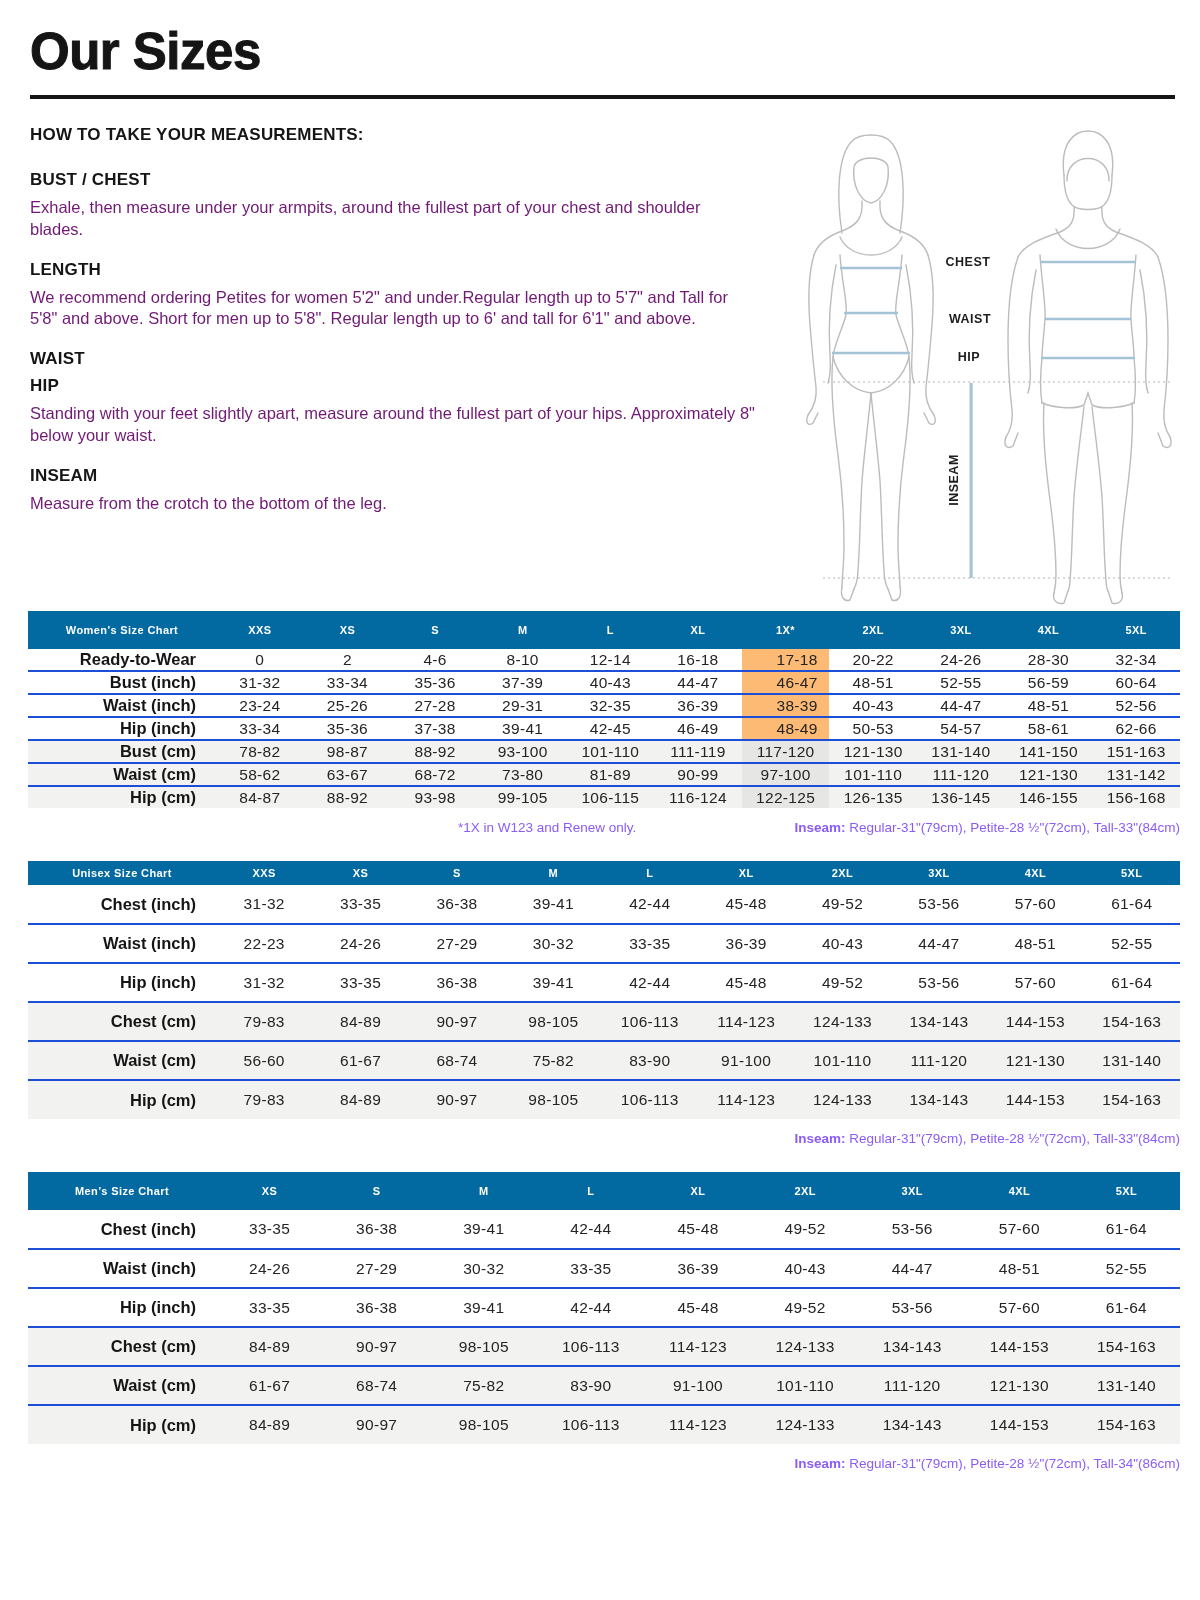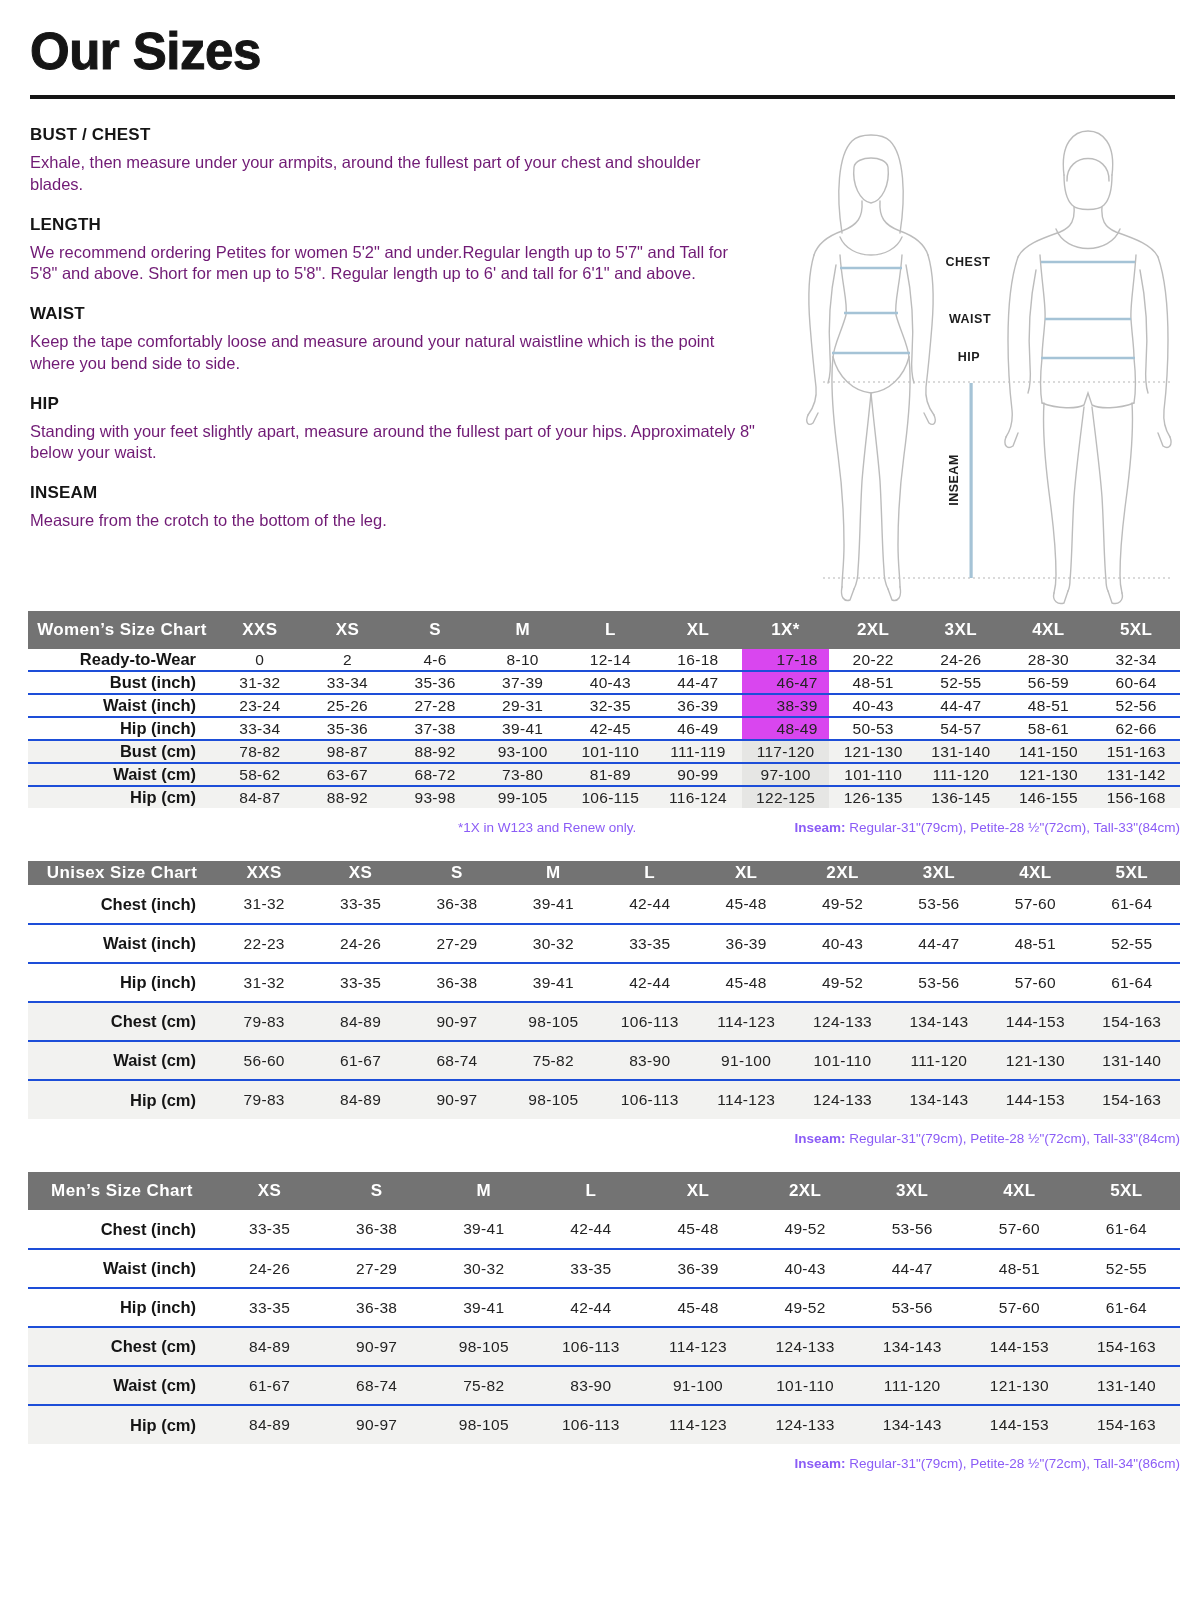--- a/index.html
+++ b/index.html
@@ -22,58 +22,58 @@
   .fig-line{fill:none;stroke:#bcbcbc;stroke-width:1.4;stroke-linecap:round;}
   .blue-line{stroke:#a5c3d6;stroke-width:2.6;}
   .dotted{stroke:#b5b5b5;stroke-width:1;stroke-dasharray:2 3;}
   .diag-label{font-family:"Liberation Sans",sans-serif;font-size:12.5px;font-weight:700;
     fill:#1d1d1d;letter-spacing:.5px;}
 
   table.size-table{width:1152px;margin-left:28px;border-collapse:collapse;table-layout:fixed;}
   .size-table col.lbl-col{width:188px;}
   .size-table thead tr{height:38px;}
   .t-unisex thead tr{height:24px;}
-  .size-table thead th{background:#737373;color:#fff;font-size:17px;font-weight:700;letter-spacing:.4px;}
+  .size-table thead th{background:#0369a1;color:#fff;font-size:11px;font-weight:700;letter-spacing:.4px;}
   .size-table tbody tr{height:22px;}
   .t-unisex tbody tr{height:39px;}
   .t-men tbody tr{height:39px;}
   .size-table tbody tr + tr{border-top:2px solid #1d4ed8;}
   .size-table tbody th.row-label{text-align:right;padding-right:20px;font-size:16.5px;font-weight:700;color:#151515;background:#fff;}
   .size-table td{text-align:center;font-size:15.5px;color:#242424;letter-spacing:.3px;background:#fff;}
   .size-table tr.shaded th.row-label,.size-table tr.shaded td{background:#f2f2f0;}
-  .size-table tr:not(.shaded) td.hl{background:#d946ef;padding-left:24px;}
+  .size-table tr:not(.shaded) td.hl{background:#fdba74;padding-left:24px;}
   .size-table tr.shaded td.hl{background:#e6e6e4;}
 
   .footnote{width:1152px;margin:12px 0 26px 28px;display:flex;font-size:13.5px;color:#8b5cf6;}
   .footnote .fl{margin-left:430px;}
   .footnote .fr{margin-left:auto;}
   .footnote b{font-weight:700;}
 </style>
 </head>
 <body>
 
 <div class="page">
 
   <h1 class="page-title">Our Sizes</h1>
   <div class="title-rule"></div>
 
   <div class="content-top">
     <div class="instructions">
+      <h2>HOW TO TAKE YOUR MEASUREMENTS:</h2>
 
       <div class="sec">
         <h3>BUST / CHEST</h3>
         <p>Exhale, then measure under your armpits, around the fullest part of your chest and shoulder blades.</p>
       </div>
       <div class="sec">
         <h3>LENGTH</h3>
         <p>We recommend ordering Petites for women 5'2" and under.Regular length up to 5'7" and Tall for 5'8" and above. Short for men up to 5'8". Regular length up to 6' and tall for 6'1" and above.</p>
       </div>
       <div class="sec">
         <h3>WAIST</h3>
-        <p>Keep the tape comfortably loose and measure around your natural waistline which is the point where you bend side to side.</p>
       </div>
       <div class="sec">
         <h3>HIP</h3>
         <p>Standing with your feet slightly apart, measure around the fullest part of your hips. Approximately 8" below your waist.</p>
       </div>
       <div class="sec">
         <h3>INSEAM</h3>
         <p>Measure from the crotch to the bottom of the leg.</p>
       </div>
     </div>

